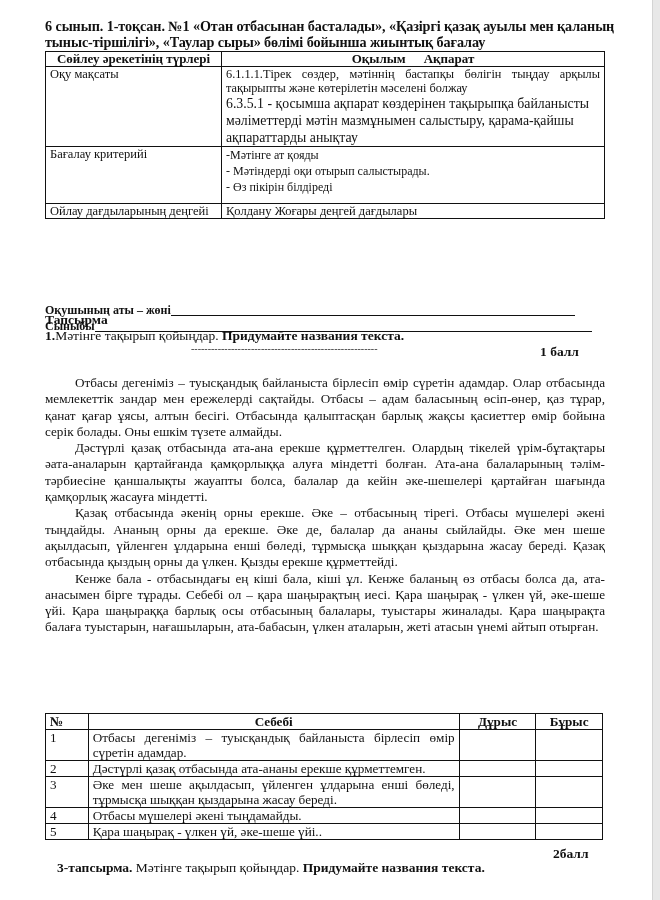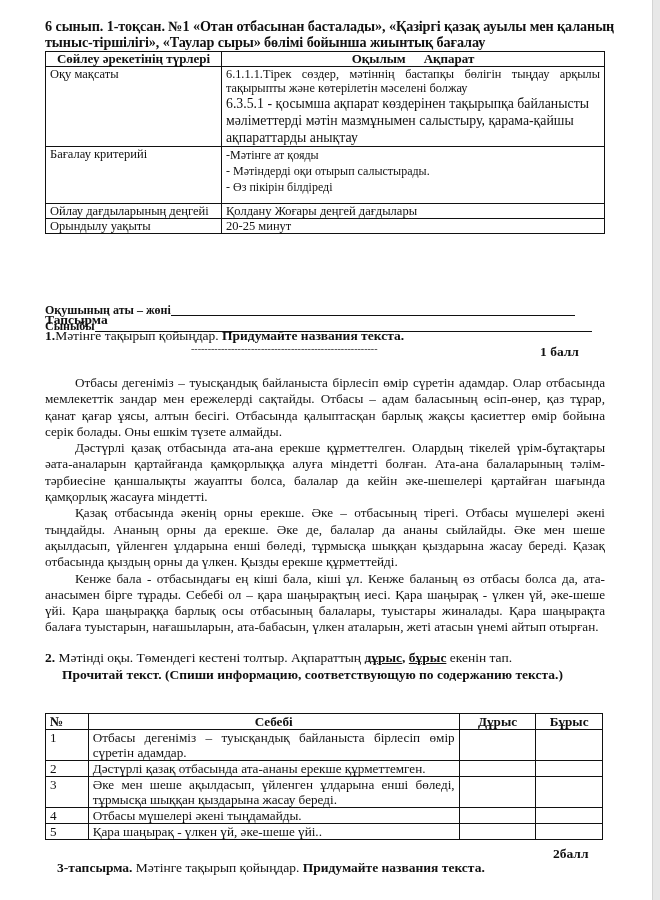--- a/index.html
+++ b/index.html
@@ -95,24 +95,20 @@
       <td style="height:56px">
         <div class="crit">-Мәтінге ат қояды</div>
         <div class="crit">- Мәтіндерді оқи отырып салыстырады.</div>
         <div class="crit">- Өз пікірін білдіреді</div>
       </td>
     </tr>
     <tr>
       <td class="c1">Ойлау дағдыларының деңгейі</td>
       <td>Қолдану Жоғары деңгей дағдылары</td>
     </tr>
-    <tr>
-      <td class="c1">Орындылу уақыты</td>
-      <td>20-25 минут</td>
-    </tr>
   </tbody>
     </table>
 
   <div class="field" style="top:266px">
     <span>Оқушының аты – жөні</span>
     <span class="line" style="width:404px"></span>
   </div>
   <div class="field" style="top:282px">
     <span>Сыныбы</span>
     <span class="line" style="width:497px"></span>
@@ -123,24 +119,20 @@
   <div class="dashline">--------------------------------------------------------</div>
   <div class="points1">1 балл</div>
 
   <div class="text-block">
     <p>Отбасы дегеніміз – туысқандық байланыста бірлесіп өмір сүретін адамдар. Олар отбасында мемлекеттік зандар мен ережелерді сақтайды. Отбасы – адам баласының өсіп-өнер, қаз тұрар, қанат қағар ұясы, алтын бесігі. Отбасында қалыптасқан барлық жақсы қасиеттер өмір бойына серік болады. Оны ешкім түзете алмайды.</p>
     <p>Дәстүрлі қазақ отбасында ата-ана ерекше құрметтелген. Олардың тікелей үрім-бұтақтары әата-аналарын қартайғанда қамқорлыққа алуға міндетті болған. Ата-ана балаларының тәлім-тәрбиесіне қаншалықты жауапты болса, балалар да кейін әке-шешелері қартайған шағында қамқорлық жасауға міндетті.</p>
     <p>Қазақ отбасында әкенің орны ерекше. Әке – отбасының тірегі. Отбасы мүшелері әкені тыңдайды. Ананың орны да ерекше. Әке де, балалар да ананы сыйлайды. Әке мен шеше ақылдасып, үйленген ұлдарына енші бөледі, тұрмысқа шыққан қыздарына жасау береді. Қазақ отбасында қыздың орны да үлкен. Қызды ерекше құрметтейді.</p>
     <p>Кенже бала - отбасындағы ең кіші бала, кіші ұл. Кенже баланың өз отбасы болса да, ата-анасымен бірге тұрады. Себебі ол – қара шаңырақтың иесі. Қара шаңырақ - үлкен үй, әке-шеше үйі. Қара шаңыраққа барлық осы отбасының балалары, туыстары жиналады. Қара шаңырақта балаға туыстарын, нағашыларын, ата-бабасын, үлкен аталарын, жеті атасын үнемі айтып отырған.</p>
   </div>
 
-  <div class="task2">
-    <div><b>2.</b><span> Мәтінді оқы. Төмендегі кестені толтыр. Ақпараттың  </span><span class="u">дұрыс</span><b>, </b><span class="u">бұрыс</span><span> екенін тап.</span></div>
-    <div class="line2">Прочитай текст.  (Спиши  информацию, соответствующую по содержанию текста.)</div>
-  </div>
 
   <table class="info-table">
     <tbody>
         <tr>
       <th class="cnum num">№</th>
       <th class="cinfo" style="text-align:center">Себебі</th>
       <th class="cd">Дұрыс</th>
       <th class="cb">Бұрыс</th>
     </tr>
     <tr>

